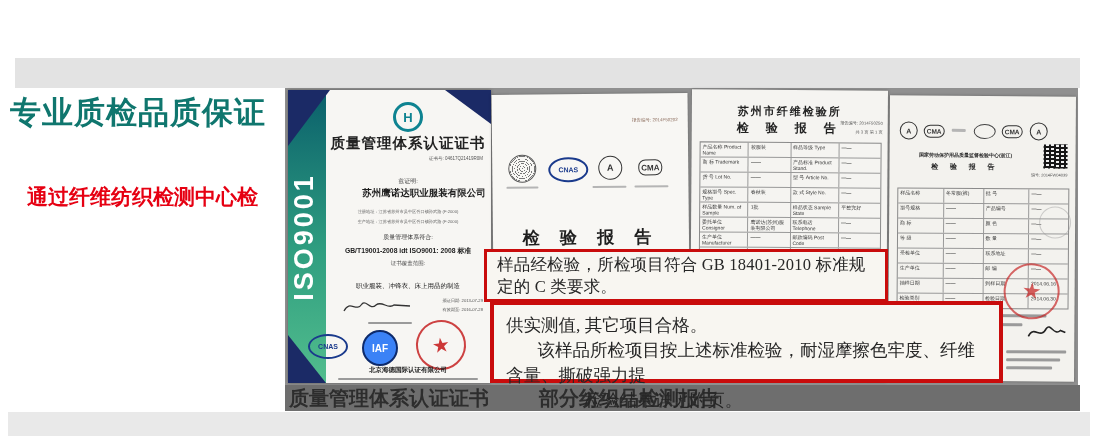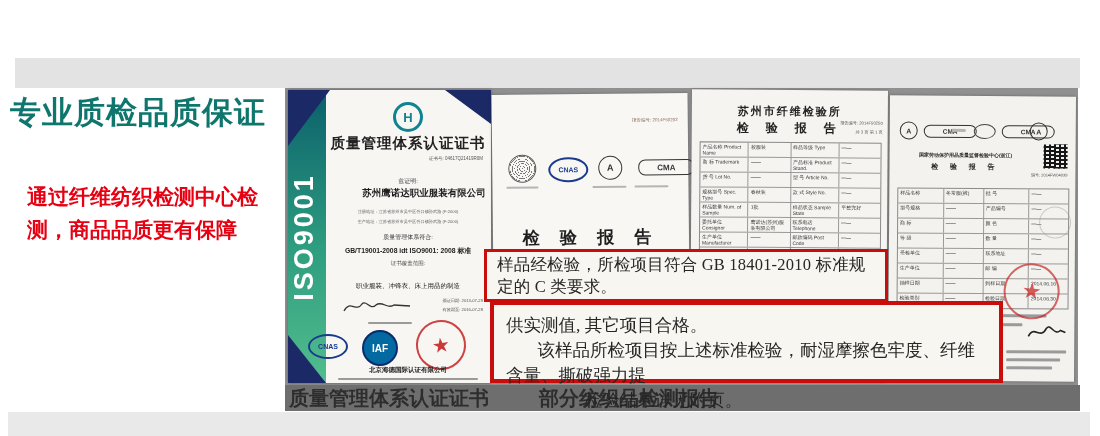--- a/index.html
+++ b/index.html
@@ -24,29 +24,29 @@
   .band{position:absolute;left:0;top:0;width:38px;height:100%;
         background:linear-gradient(180deg,#0a5f6b 0%,#2f9e80 55%,#52bd8d 100%);}
   .band-label{position:absolute;left:1px;top:50%;transform:translateY(-50%) rotate(180deg);
         writing-mode:vertical-rl;color:#ffffff;font-size:27px;font-weight:700;letter-spacing:3px;}
   .tri{position:absolute;width:0;height:0;}
   .logo-ring{position:absolute;width:24px;height:24px;border:3px solid #0e8391;border-radius:50%;
         display:flex;align-items:center;justify-content:center;color:#0e8391;font-weight:700;font-size:13px;}
   .c-center{text-align:center;}
   .logo-cnas{position:absolute;width:36px;height:21px;border:2px solid #1a3a8c;border-radius:50%;
         display:flex;align-items:center;justify-content:center;color:#1a3a8c;font-size:7px;font-weight:700;}
-  .logo-iaf{position:absolute;width:32px;height:32px;background:#0369a1;border:2px solid #0d2a6b;border-radius:50%;
+  .logo-iaf{position:absolute;width:32px;height:32px;background:#3b82f6;border:2px solid #0d2a6b;border-radius:50%;
         display:flex;align-items:center;justify-content:center;color:#fff;font-size:10px;font-weight:700;}
   .seal-red{position:absolute;border-radius:50%;border:2px solid rgba(198,34,34,.85);
         display:flex;align-items:center;justify-content:center;color:rgba(198,34,34,.9);}
   .logo-round{position:absolute;border:1.5px solid #555;border-radius:50%;
         background:repeating-radial-gradient(circle,#777 0 .6px,transparent .6px 2.4px);}
   .logo-cal{position:absolute;width:22px;height:22px;border:1.5px solid #333;border-radius:50%;
         display:flex;align-items:center;justify-content:center;color:#333;font-size:9px;font-weight:700;}
-  .logo-cma{position:absolute;height:14px;padding:0 18px;border:1.5px solid #333;border-radius:7px;
+  .logo-cma{position:absolute;height:14px;padding:0 2px;border:1.5px solid #333;border-radius:7px;
         display:flex;align-items:center;justify-content:center;color:#333;font-size:8px;font-weight:700;}
   .logo-leaf{position:absolute;width:20px;height:13px;border:1.5px solid #444;border-radius:50%;}
   .qr{position:absolute;width:24px;height:24px;background-color:#e8e8e8;
       background-image:repeating-linear-gradient(0deg,#161616 0 2px,transparent 2px 4px),
                        repeating-linear-gradient(90deg,#161616 0 2px,rgba(240,240,240,.9) 2px 5px);}
   
   .ctable{position:absolute;border:1px solid #8a8a8a;}
   .trow{display:flex;border-top:1px solid #999;min-height:14px;}
   .trow:first-child{border-top:none;}
   .tcell{font-size:5px;line-height:1.2;color:#3a3a3a;padding:1px 2px;overflow:hidden;border-left:1px solid #999;}
@@ -65,21 +65,20 @@
 </head>
 <body>
 
 <div id="stage">
 
   <div class="abs substrip"></div>
 
   <div class="abs intro-title">专业质检品质保证</div>
   <div class="abs intro-desc">
     <div>通过纤维纺织检测中心检</div>
-    <div>测，商品品质更有保障</div>
   </div>
 
   <div class="abs montage">
 
     <div class="paper" style="left:3px;top:2px;width:203px;height:293px;">
       <div class="band">
         <div class="band-label">ISO9001</div>
       </div>
       <div class="tri" style="left:0;top:0;border-top:56px solid #1b2a66;border-right:42px solid transparent;"></div>
       <div class="tri" style="right:0;top:0;border-top:34px solid #1b2a66;border-left:46px solid transparent;"></div>

